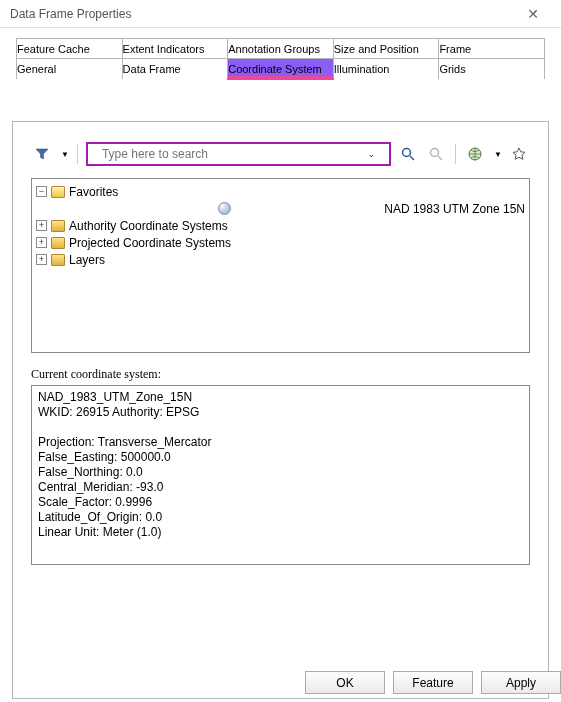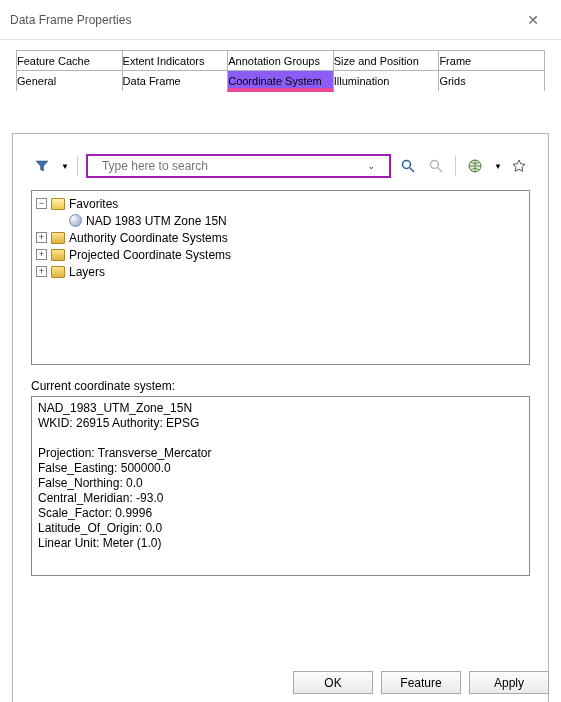--- a/index.html
+++ b/index.html
@@ -9,21 +9,21 @@
     font-size: 12px;
     background: #fff;
     width: 561px;
     height: 702px;
     overflow: hidden;
     color: #000;
   }
   .titlebar {
     display: flex;
     align-items: center;
-    height: 40px;
+    height: 28px;
     padding: 0 8px 0 10px;
     font-size: 12px;
     color: #555;
     border-bottom: 1px solid #e0e0e0;
     gap: 29px;
   }
   .titlebar-title { flex: 1; }
   .titlebar-close {
     width: 40px;
     text-align: center;
@@ -133,37 +133,37 @@
   .folder-icon.open {
     background: linear-gradient(#fff3b0,#f0c548);
   }
   .globe-icon {
     width:13px;height:13px;border-radius:50%;
     background: radial-gradient(circle at 30% 30%, #fff,#c7d4e6 40%,#8da6c6);
     border:1px solid #7a8fab;
   }
   .tree-label { font-size: 12px; }
   .indent1 { padding-left: 0px; }
-  .indent2 { padding-left: 18px; }
-  
-  .section-label { margin-top: 14px; margin-bottom: 3px; font-size:12px;}
+  .indent2 { padding-left: 18px; justify-content: space-between; }
+  
+  .section-label { margin-top: 14px; margin-bottom: 3px; font-size:12px;font-family:Liberation Serif, serif;}
   .cs-box {
     border: 1px solid #888;
     height: 180px;
     padding: 4px 6px;
     overflow:auto;
     font-size: 12px;
     line-height: 15px;
     white-space: pre;
     background:#fff;
   }
   
   .footer {
     position: absolute;
-    bottom: 8px; right: 12px;
+    bottom: 8px; right: 0;
     display: flex; gap: 8px;
   }
   .btn {
     width: 80px; height: 23px;
     border: 1px solid #aaa;
     background: linear-gradient(#fdfdfd,#eaeaea);
     font-size: 12px;
     cursor: pointer;
   }
   

